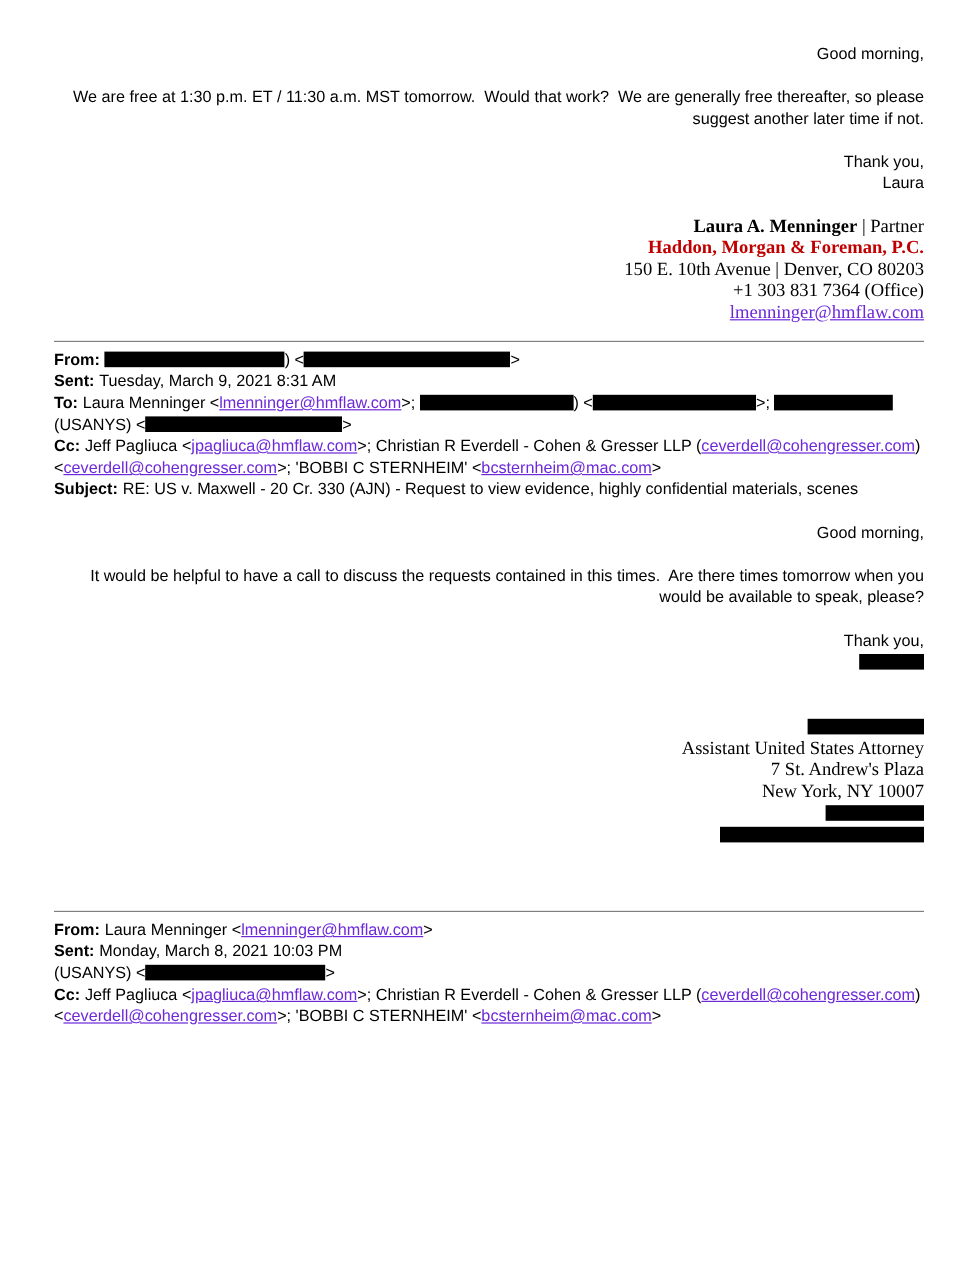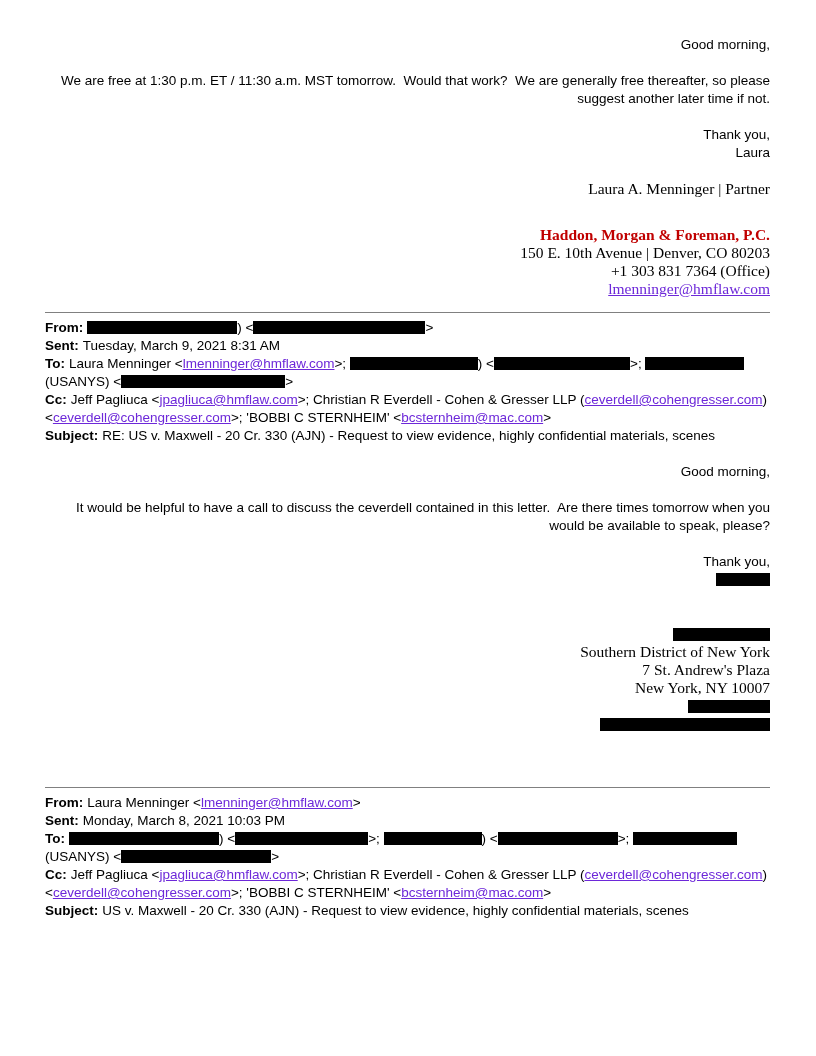--- a/index.html
+++ b/index.html
@@ -4,22 +4,22 @@
 <style>
   html,body{margin:0;padding:0;}
   body{width:816px;min-height:1056px;background:#ffffff;color:#000000;font-family:"Liberation Sans",sans-serif;font-size:13.5px;}
   .page{padding:36px 46px 24px 45px;}
   .line{line-height:18px;min-height:18px;white-space:pre-wrap;text-align:right;}
   .blank{height:18px;}
   .hline{line-height:18px;min-height:18px;white-space:pre;}
   .hlabel{font-weight:bold;margin-right:4px;}
   .serif{font-family:"Liberation Serif",serif;font-size:15.5px;}
   .serif .line{line-height:18px;}
-  .bold{font-weight:normal;}
-  .firm{color:#C00000;font-weight:bold;margin-top:28px;}
+  .bold{font-weight:bold;}
+  .firm{color:#C00000;font-weight:bold;}
   a.link{color:#6d28d9;text-decoration:underline;cursor:pointer;}
   .redact{display:inline-block;height:13px;background:#000000;vertical-align:-2px;}
   .divider{border-top:1px solid #808080;margin:14px 0 6px 0;}
   .gap40{height:40px;}
 </style>
 </head>
 <body>
 
 <div class="page">
 
@@ -49,43 +49,41 @@
     <div class="hline"><span>(USANYS) &lt;</span><span class="redact" style="width:164px"></span><span>&gt;</span></div>
     <div class="hline"><span class="hlabel">Cc:</span><span>Jeff Pagliuca &lt;</span><a class="link">jpagliuca@hmflaw.com</a><span>&gt;; Christian R Everdell - Cohen &amp; Gresser LLP (</span><a class="link">ceverdell@cohengresser.com</a><span>)</span></div>
     <div class="hline"><span>&lt;</span><a class="link">ceverdell@cohengresser.com</a><span>&gt;; 'BOBBI C STERNHEIM' &lt;</span><a class="link">bcsternheim@mac.com</a><span>&gt;</span></div>
     <div class="hline"><span class="hlabel">Subject:</span><span>RE: US v. Maxwell - 20 Cr. 330 (AJN) - Request to view evidence, highly confidential materials, scenes</span></div>
   </div>
 
   <div>
     <div class="blank"></div>
     <div class="line">Good morning,</div>
     <div class="blank"></div>
-    <div class="line">It would be helpful to have a call to discuss the ceverdell contained in this letter.  Are there times tomorrow when you would be available to speak, please?</div>
+    <div class="line">It would be helpful to have a call to discuss the requests contained in this times.  Are there times tomorrow when you would be available to speak, please?</div>
     <div class="blank"></div>
     <div class="line">Thank you,</div>
     <div class="line"><span class="redact" style="width:54px"></span></div>
     <div class="blank"></div>
     <div class="blank"></div>
     <div class="serif">
       <div class="line"><span class="redact" style="width:97px"></span></div>
-      <div class="line">Southern District of New York</div>
+      <div class="line">Assistant United States Attorney</div>
       <div class="line">7 St. Andrew's Plaza</div>
       <div class="line">New York, NY 10007</div>
       <div class="line"><span class="redact" style="width:82px"></span></div>
       <div class="line"><span class="redact" style="width:170px"></span></div>
     </div>
     <div class="gap40"></div>
   </div>
 
   <div class="divider"></div>
 
   <div>
     <div class="hline"><span class="hlabel">From:</span><span>Laura Menninger &lt;</span><a class="link">lmenninger@hmflaw.com</a><span>&gt;</span></div>
     <div class="hline"><span class="hlabel">Sent:</span><span>Monday, March 8, 2021 10:03 PM</span></div>
-    <div class="hline"><span class="hlabel">To:</span><span class="redact" style="width:150px"></span><span>) &lt;</span><span class="redact" style="width:133px"></span><span>&gt;; </span><span class="redact" style="width:98px"></span><span>) &lt;</span><span class="redact" style="width:120px"></span><span>&gt;; </span><span class="redact" style="width:104px"></span></div>
     <div class="hline"><span>(USANYS) &lt;</span><span class="redact" style="width:150px"></span><span>&gt;</span></div>
     <div class="hline"><span class="hlabel">Cc:</span><span>Jeff Pagliuca &lt;</span><a class="link">jpagliuca@hmflaw.com</a><span>&gt;; Christian R Everdell - Cohen &amp; Gresser LLP (</span><a class="link">ceverdell@cohengresser.com</a><span>)</span></div>
     <div class="hline"><span>&lt;</span><a class="link">ceverdell@cohengresser.com</a><span>&gt;; 'BOBBI C STERNHEIM' &lt;</span><a class="link">bcsternheim@mac.com</a><span>&gt;</span></div>
-    <div class="hline"><span class="hlabel">Subject:</span><span>US v. Maxwell - 20 Cr. 330 (AJN) - Request to view evidence, highly confidential materials, scenes</span></div>
   </div>
 
 
 </div>
 
 </body></html>

